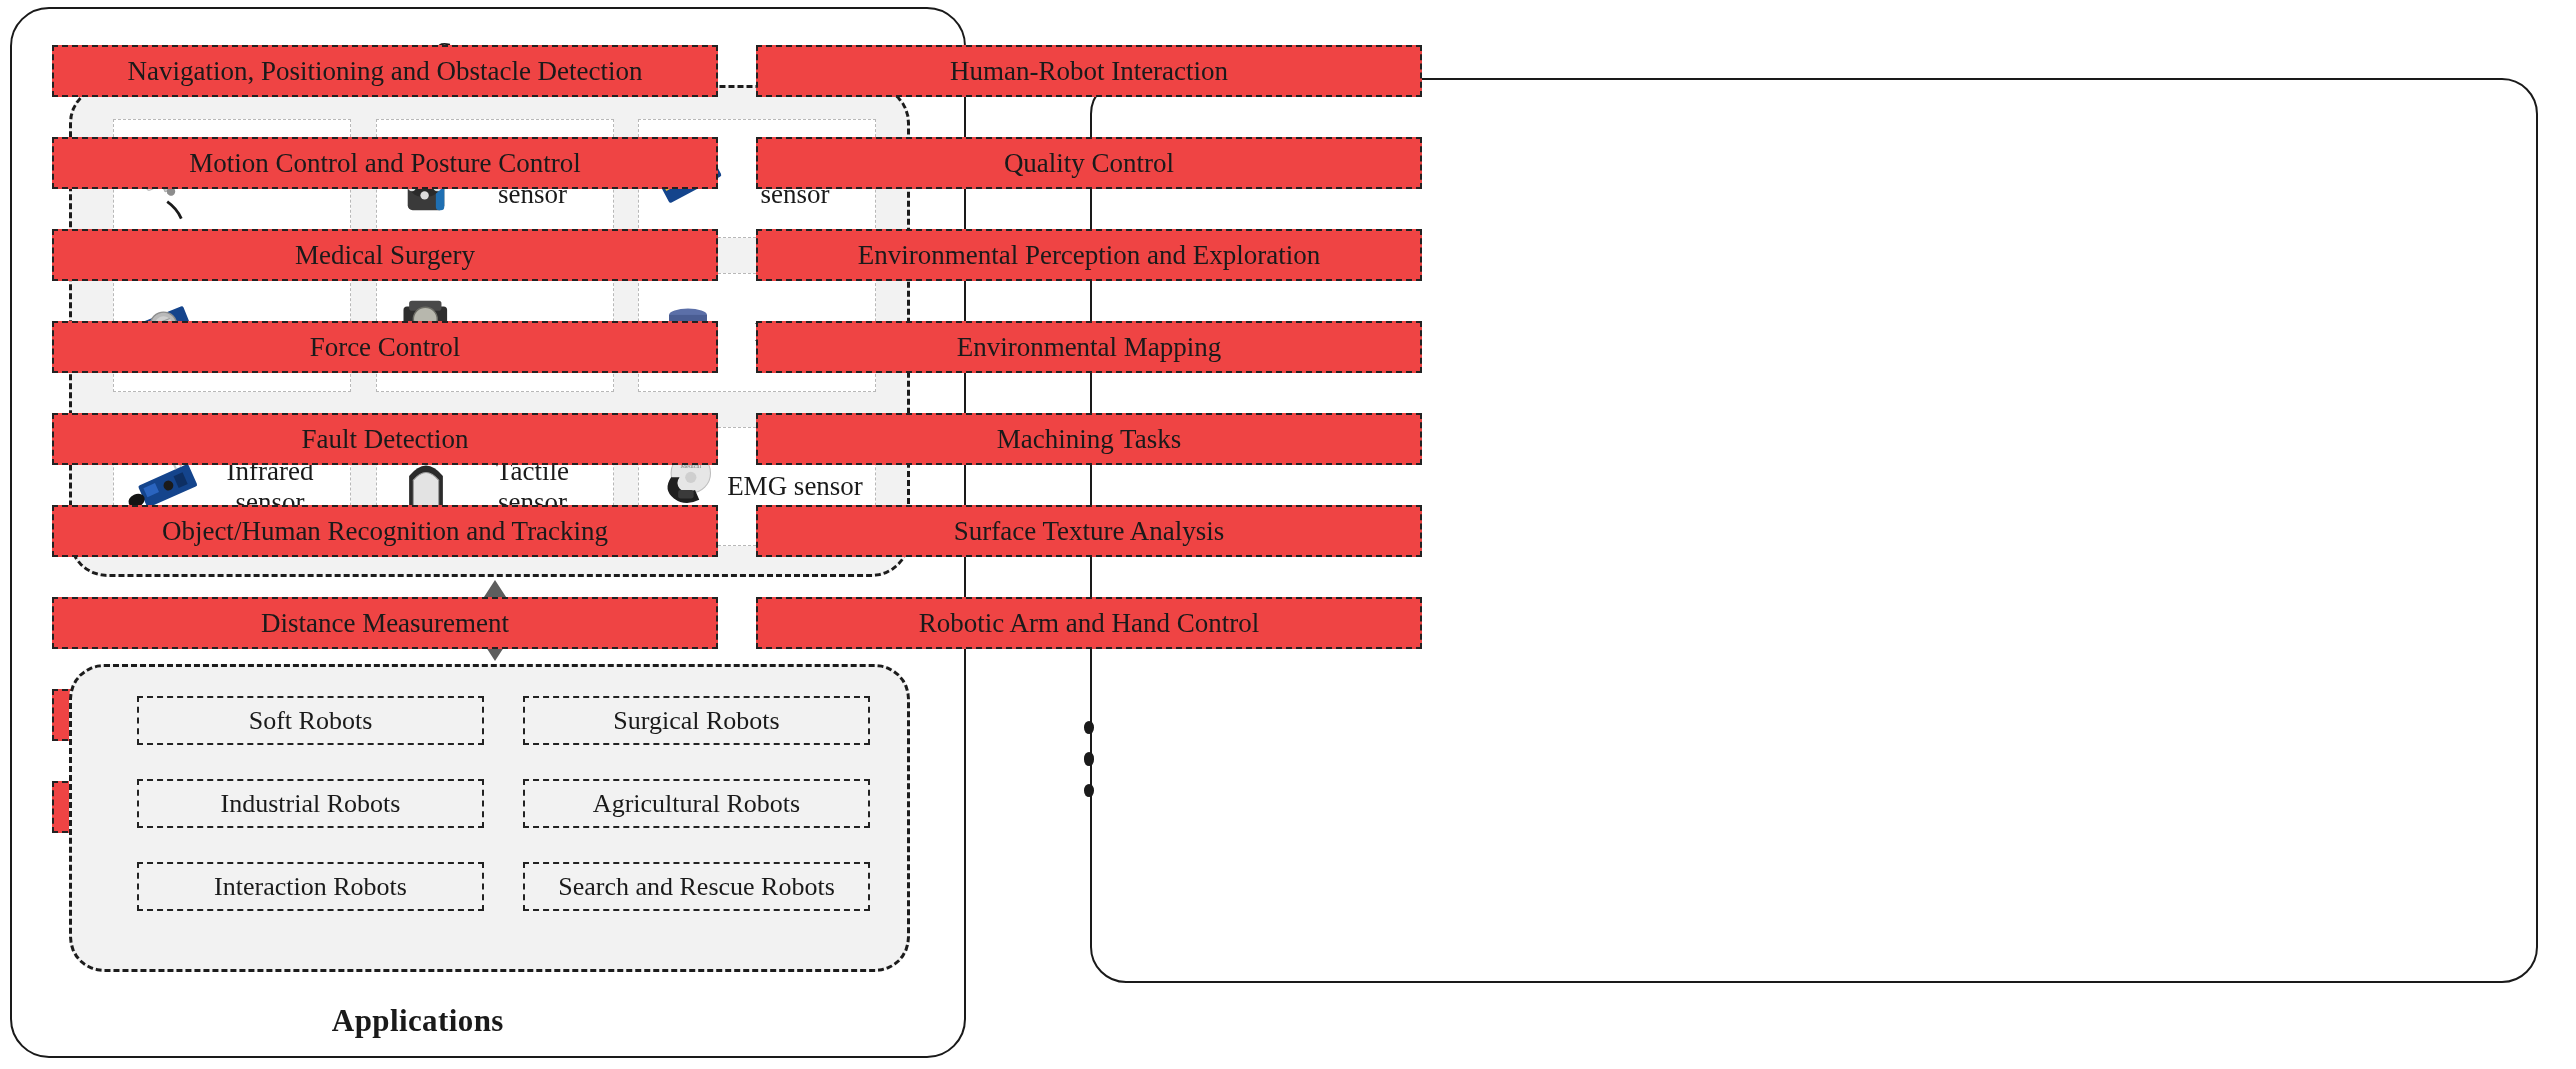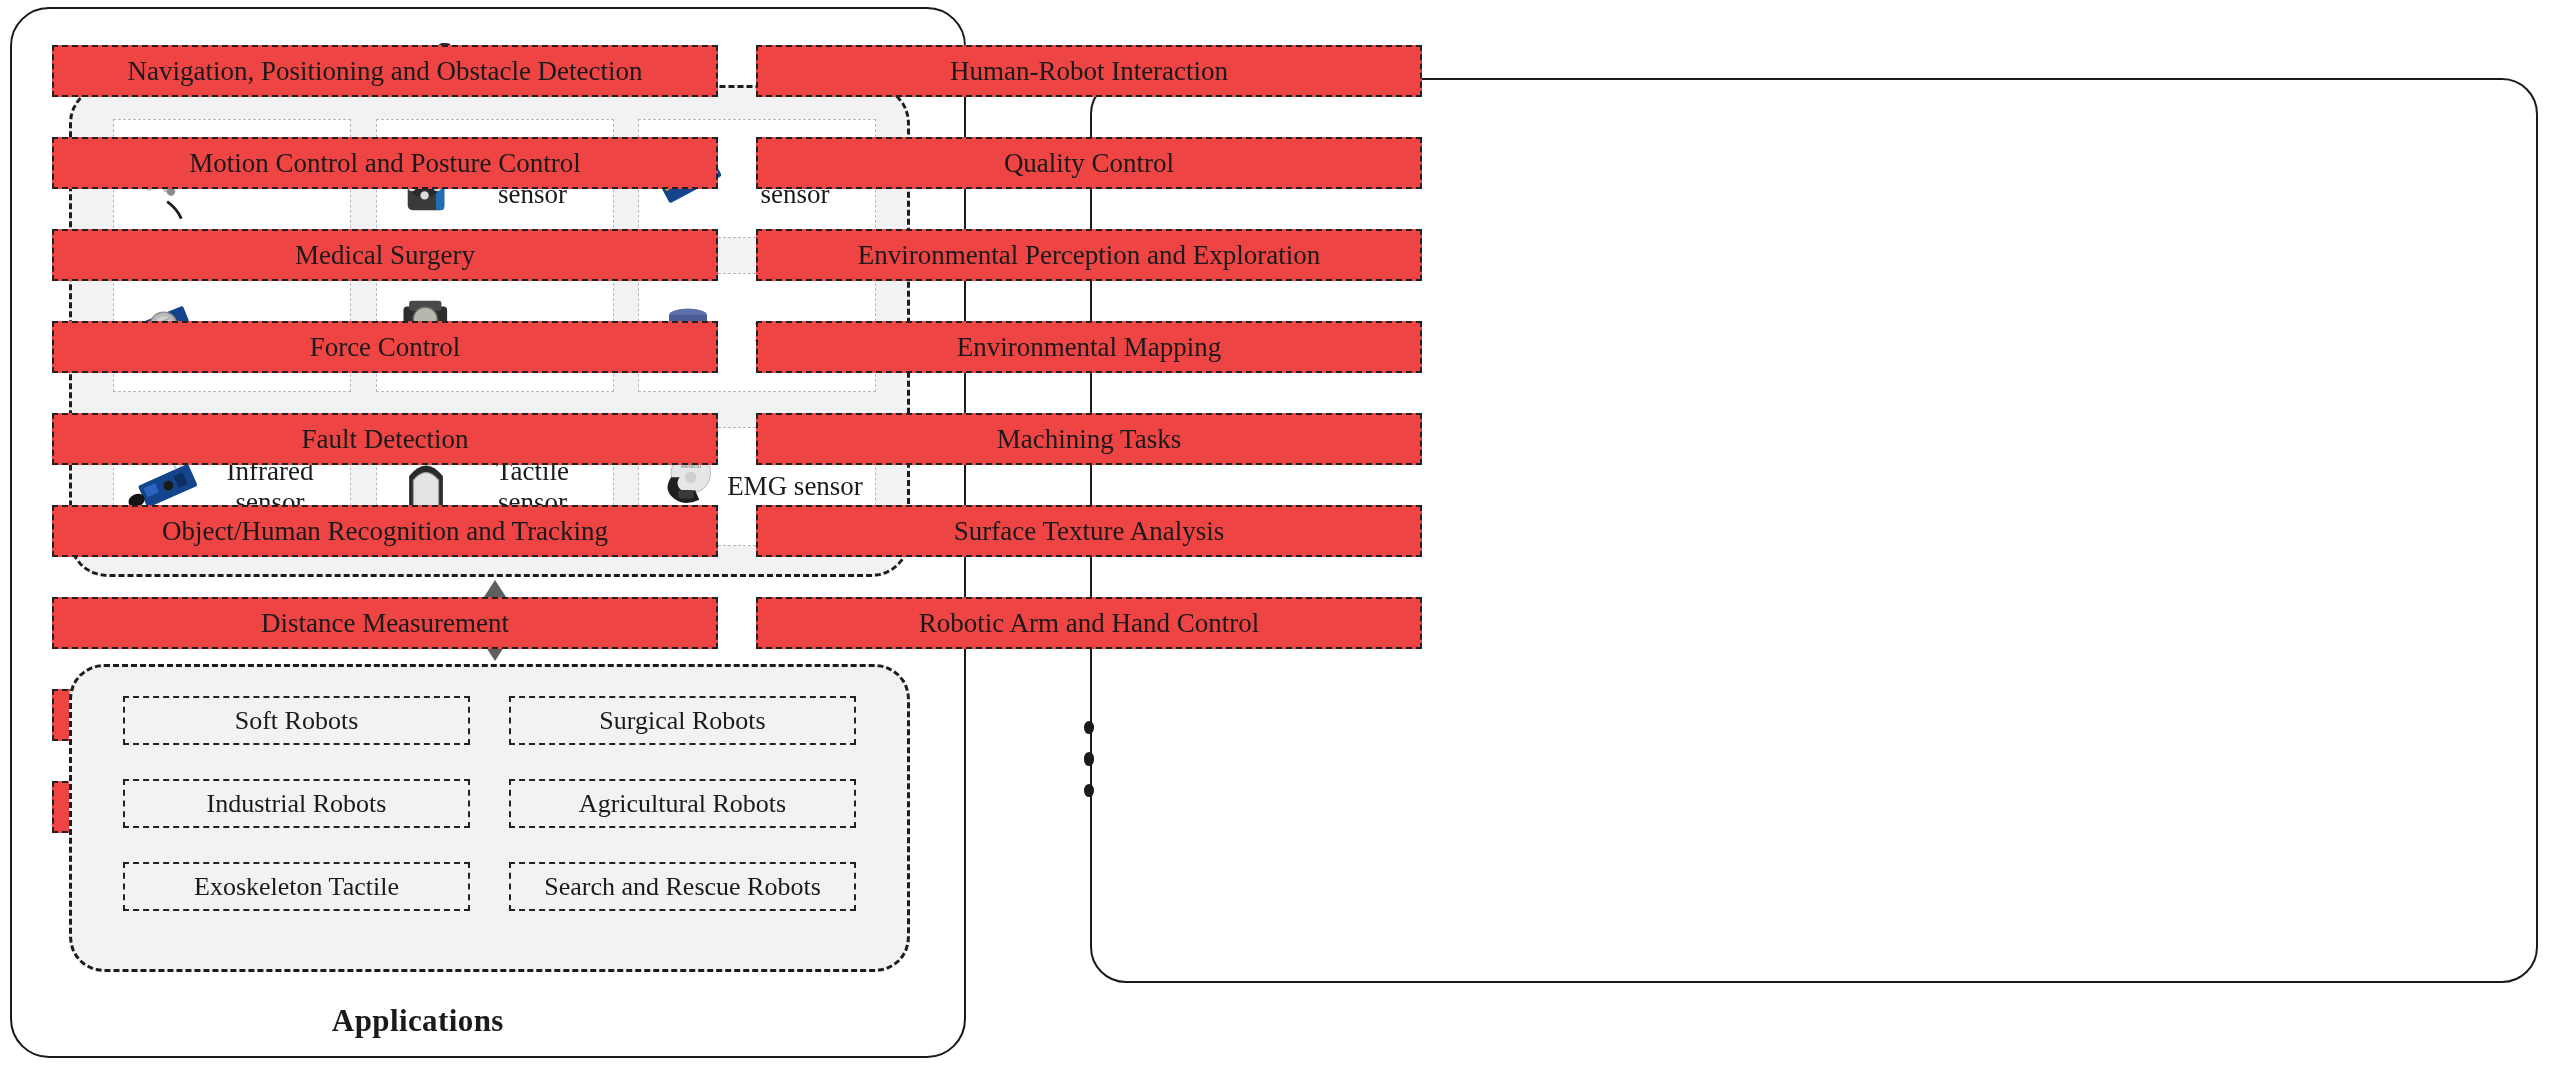--- a/index.html
+++ b/index.html
@@ -25,21 +25,21 @@
   .sensor-card{border:1.4px dashed #b8b8b8;background:#ffffff;box-sizing:border-box;
       display:flex;align-items:center;justify-content:flex-start;padding:0 7px 0 11.2px;
       position:relative;}
   .sensor-thumb{width:76px;height:83px;flex:0 0 76px;position:relative;}
   .sensor-label{flex:1;text-align:center;font-size:27px;line-height:1.14;
       padding-right:4.2px;word-break:break-word;}
 
   
   #applications-group{position:absolute;left:69px;top:664px;width:841px;height:308px;
       border:3.5px dashed #1c1c1c;border-radius:35px;background:#f2f2f2;box-sizing:border-box;}
-  #application-grid{position:absolute;left:51px;top:29px;width:743px;height:249px;
+  #application-grid{position:absolute;left:65px;top:29px;width:743px;height:249px;
       display:grid;grid-template-columns:repeat(2,347px);grid-template-rows:repeat(3,49px);
       column-gap:39px;row-gap:34px;}
   .application-chip{border:2.8px dashed #222222;background:#f2f2f2;box-sizing:border-box;
       display:flex;align-items:center;justify-content:center;font-size:26px;}
 
   
   #vertical-arrow{position:absolute;left:474px;top:580px;width:42px;height:81px;}
   #horizontal-arrow{position:absolute;left:967px;top:491px;width:196px;height:98px;}
 
   
@@ -261,19 +261,19 @@
       <span></span>
   </div>
 </div>
 
 <div id="applications-group">
   <div id="application-grid">
     <div class="application-chip">Soft Robots</div>
     <div class="application-chip">Surgical Robots</div>
     <div class="application-chip">Industrial Robots</div>
     <div class="application-chip">Agricultural Robots</div>
-    <div class="application-chip">Exoskeleton Tactile</div>
+    <div class="application-chip">Interaction Robots</div>
     <div class="application-chip">Search and Rescue Robots</div>
   </div>
 </div>
 
 <div id="applications-title">Applications</div>
 
 
 </body></html>

